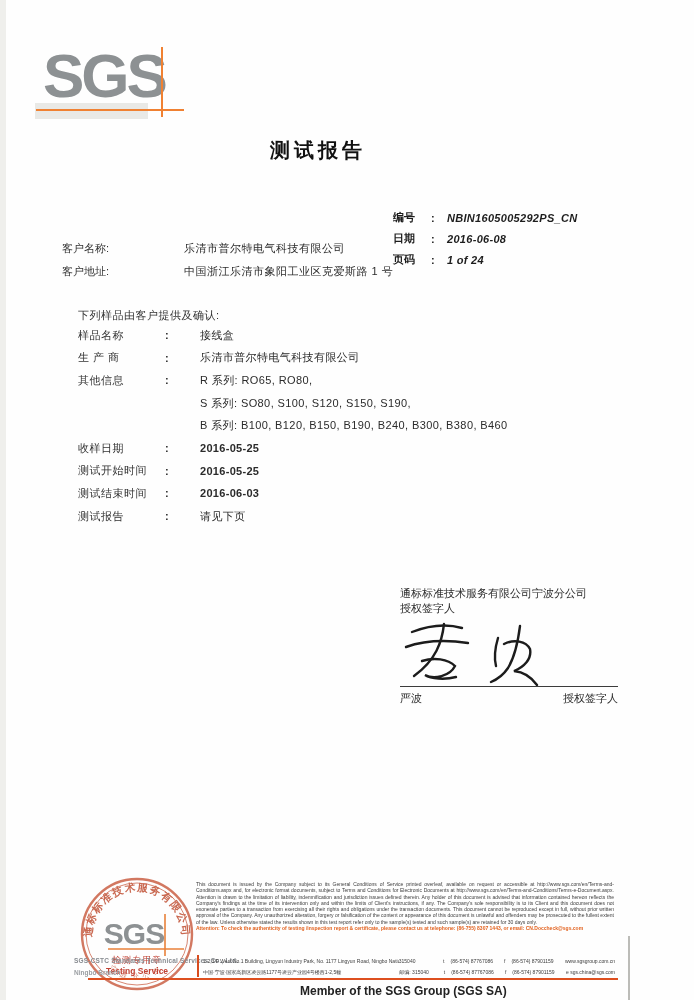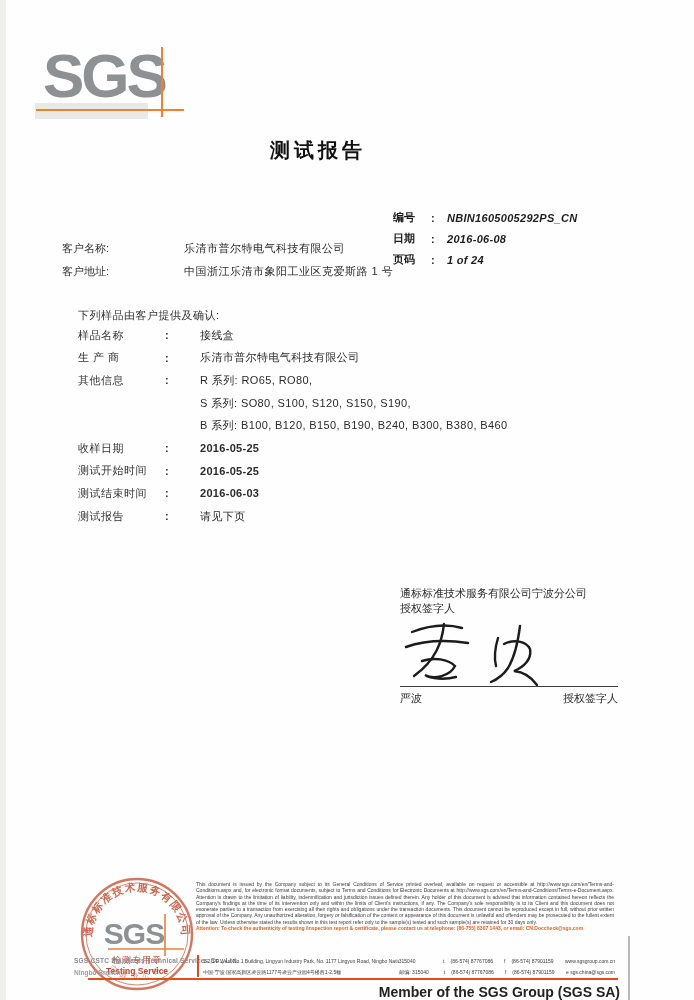--- a/index.html
+++ b/index.html
@@ -70,22 +70,22 @@
   .addr-row { display:flex; height:11px; align-items:center; font-size:5px; color:#3c3c3c; white-space:nowrap; }
   .addr-row .a-main { width:212px; overflow:hidden; }
   .addr-row .a-post { width:48px; }
   .addr-row .a-t { width:8px; }
   .addr-row .a-tel { width:58px; }
   .addr-row .a-f { width:8px; }
   .addr-row .a-fax { width:58px; }
   .addr-row .a-net { }
 
   .footer-hline { position:absolute; left:88px; top:978px; width:530px; height:2px; background:#dd4f1f; }
-  .member-line { position:absolute; left:300px; top:984px; width:320px; text-align:right;
-                 font-size:14px; font-weight:bold; color:#222; }
+  .member-line { position:absolute; left:300px; top:984px; width:320px; text-align:left;
+                 font-size:12px; font-weight:bold; color:#222; }
   .footer-vline { position:absolute; left:628px; top:936px; width:2px; height:64px; background:#bcbcb8; }
 </style>
 </head>
 <body>
 
 <div class="page">
   <div class="edge-strip"></div>
 
   <div class="logo-wrap">
     <div class="logo-shadow"></div>

